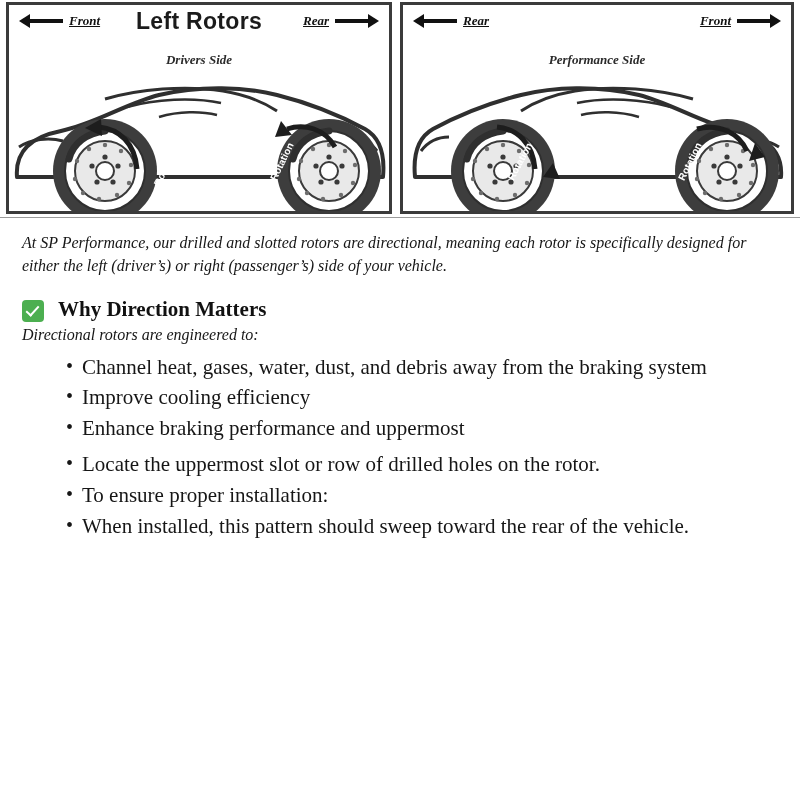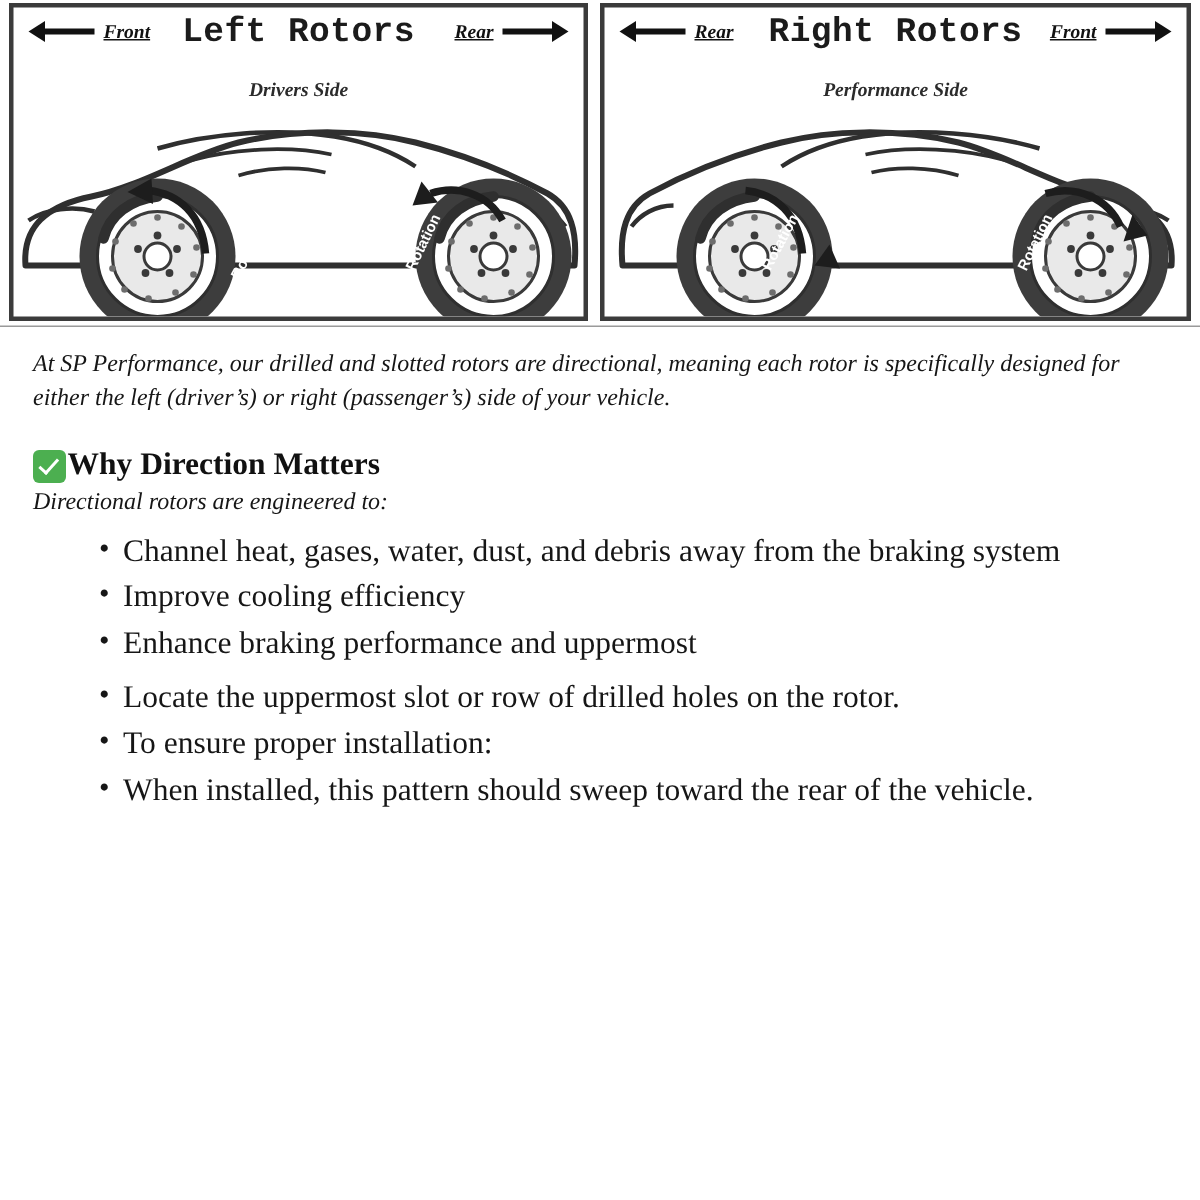--- a/index.html
+++ b/index.html
@@ -41,21 +41,21 @@
   }
   .panel-left { left: 6px; width: 386px; }
   .panel-right { left: 400px; width: 394px; }
 
   .panel-title {
     position: absolute;
     top: 4px;
     left: 0;
     width: 100%;
     text-align: center;
-    font-family: Liberation Mono, monospace;
+    font-family: Liberation Sans, sans-serif;
     font-weight: bold;
     font-size: 23px;
     letter-spacing: 0.3px;
     color: #1b1b1b;
     line-height: 1.05;
   }
   .panel-sub {
     position: absolute;
     top: 47px;
     left: 0;
@@ -127,21 +127,21 @@
   p.para {
     font-size: 16px;
     line-height: 1.42;
     margin: 0 0 0 0;
     color: #161616;
     font-style: italic;
   }
   .h-row {
     display: flex;
     align-items: flex-start;
-    gap: 1px;
+    gap: 14px;
     margin: 18px 0 0 0;
   }
   .h-row.h-search { margin-top: 22px; }
   .check-icon {
     display: inline-block;
     width: 22px; height: 22px;
     border-radius: 4px;
     background: #4caf50;
     position: relative;
     flex: 0 0 auto;
@@ -310,21 +310,20 @@
 
     <div class="panel panel-right">
       <div class="arrow-label al-tl">
         <span class="arrow-shape"></span>
         <span class="txt">Rear</span>
       </div>
       <div class="arrow-label al-tr">
         <span class="txt">Front</span>
         <span class="arrow-shape right"></span>
       </div>
-      <div class="panel-title">Right Rotors</div>
       <div class="panel-sub">Performance Side</div>
 
       <svg class="car-svg" width="388" height="160" viewBox="0 0 388 160">
         <path d="M12,126 C10,104 14,87 30,78 C56,64 86,52 118,44 C150,36 194,34 236,44 C268,52 300,73 334,80 C364,86 380,100 378,126 L356,126 C354,108 340,98 324,98 C308,98 294,108 292,126 L132,126 C130,108 116,98 100,98 C84,98 70,108 68,126 Z" fill="none" stroke="#2f2f2f" stroke-width="4" stroke-linejoin="round"></path>
         <path d="M118,60 C130,52 148,44 172,40 C210,34 256,38 290,48" fill="none" stroke="#2f2f2f" stroke-width="3"></path>
         <path d="M174,52 C202,46 240,48 268,56" fill="none" stroke="#2f2f2f" stroke-width="2.5"></path>
         <path d="M178,64 C194,60 216,60 236,66" fill="none" stroke="#2f2f2f" stroke-width="2.5"></path>
         <path d="M332,90 C346,86 364,88 376,96" fill="none" stroke="#2f2f2f" stroke-width="3"></path>
         <path d="M18,100 C24,92 34,86 46,86" fill="none" stroke="#2f2f2f" stroke-width="3"></path>
         <path d="M68,126 L132,126" stroke="#2f2f2f" stroke-width="3"></path>

